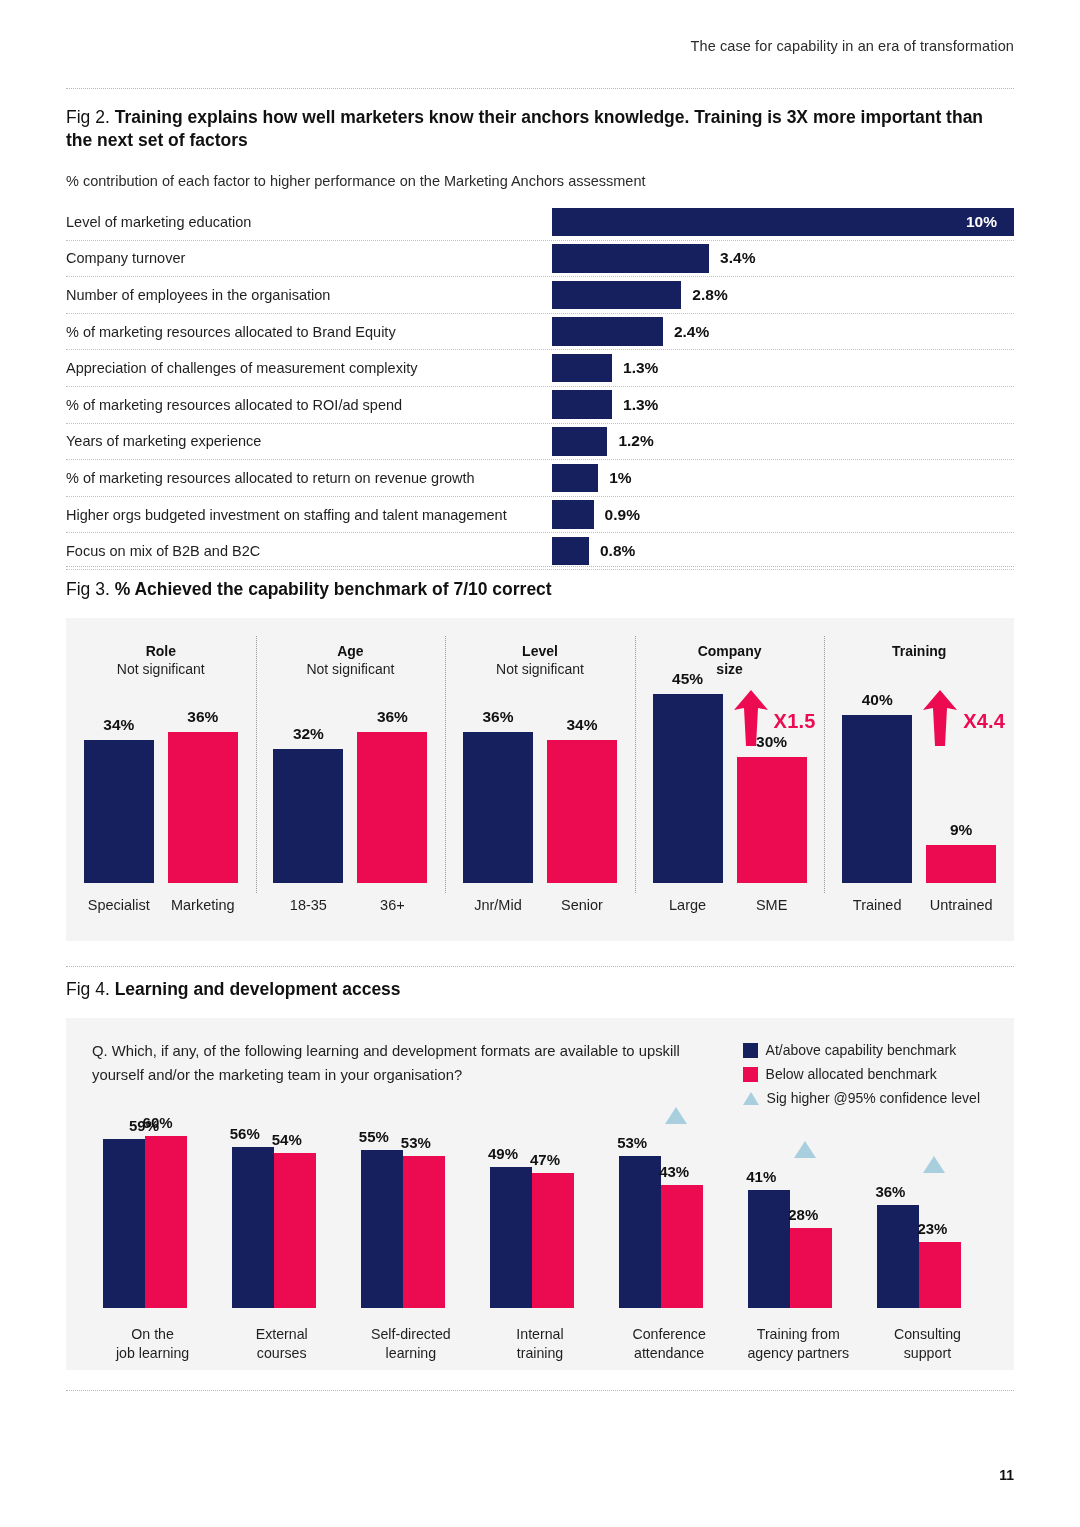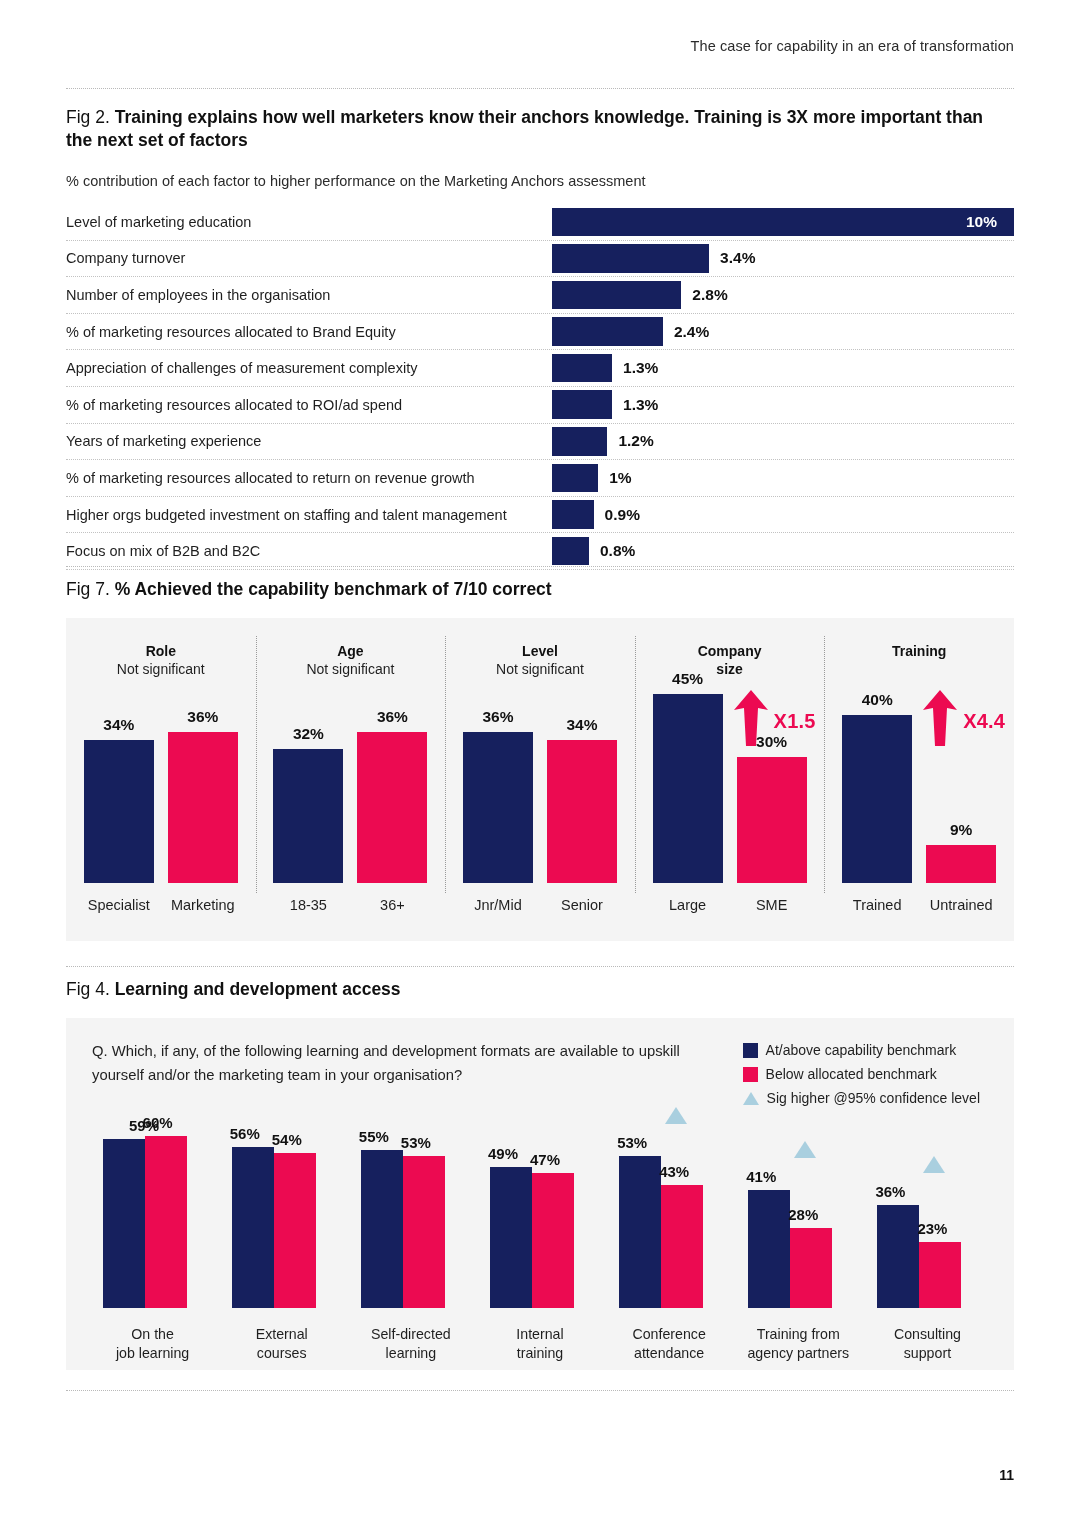--- a/index.html
+++ b/index.html
@@ -342,21 +342,21 @@
       <div class="f2-row">
         <div class="f2-label">Focus on mix of B2B and B2C</div>
         <div class="f2-bar" style="width: 36.96px; background: rgb(22, 32, 94);"></div>
         <div class="f2-val" style="left: 533.96px;">0.8%</div>
       </div>
     </div>
 
   <div class="dotted-rule" style="top:566px"></div>
 
   <div class="fig-title" style="top:578px">
-    <span class="fig-num">Fig 7.</span>
+    <span class="fig-num">Fig 3.</span>
     <span class="fig-text">% Achieved the capability benchmark of 7/10 correct</span>
   </div>
 
   <div class="panel" id="fig3-panel">
       <div class="f3-group" style="left: 0px; width: 189.6px;">
         <div class="f3-head">
           <span class="h1">Role</span>
           <span class="h2">Not significant</span>
         </div>
         <div class="f3-cat" style="left: 4.8px;">Specialist</div>

